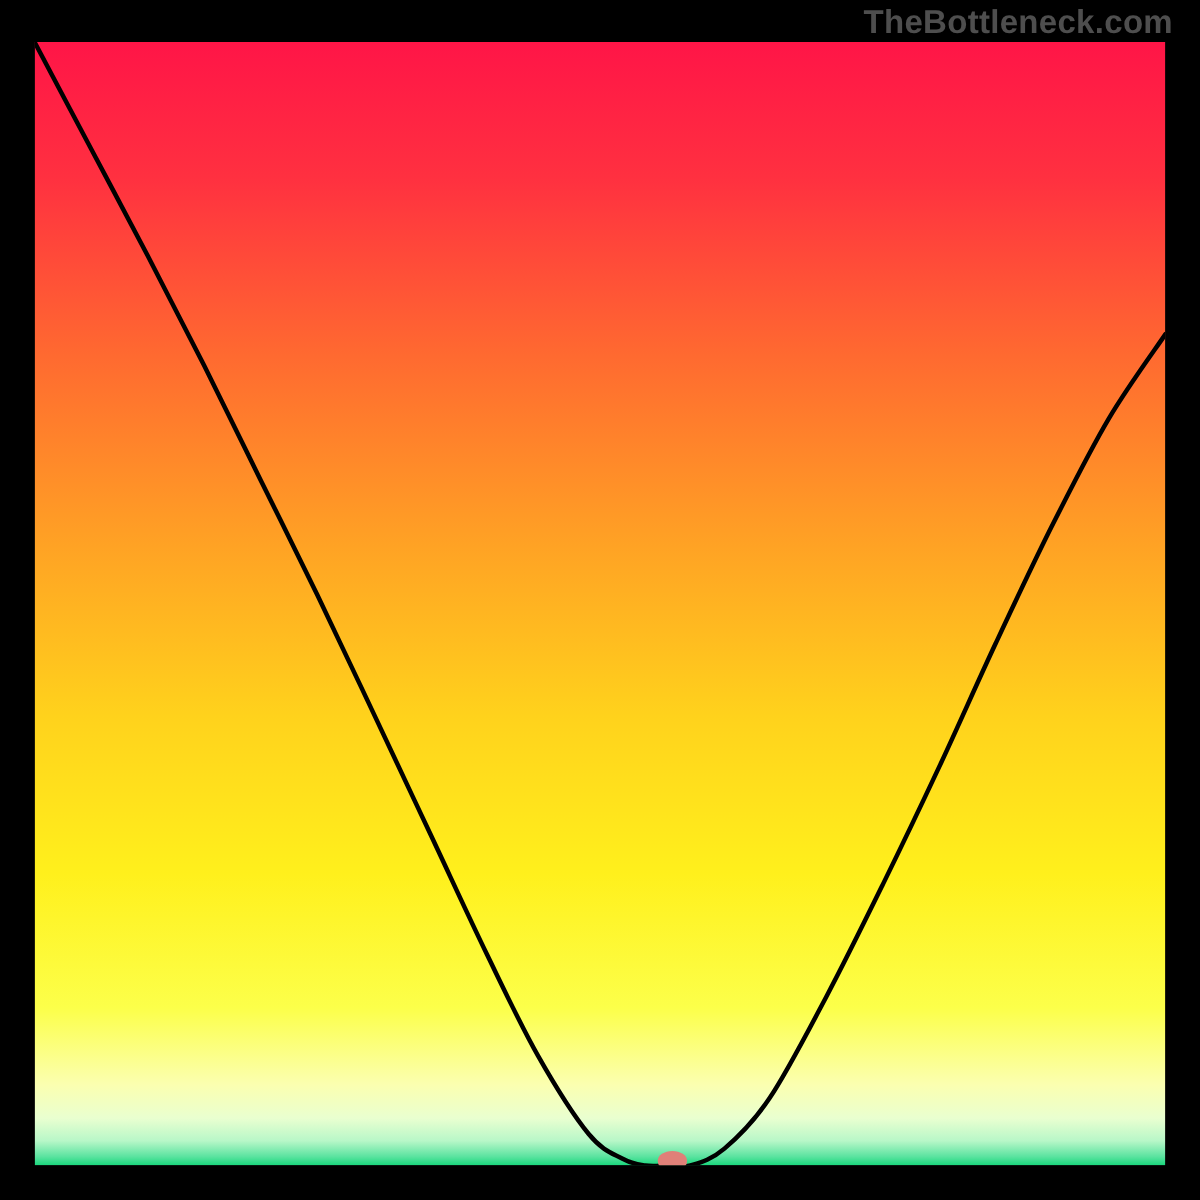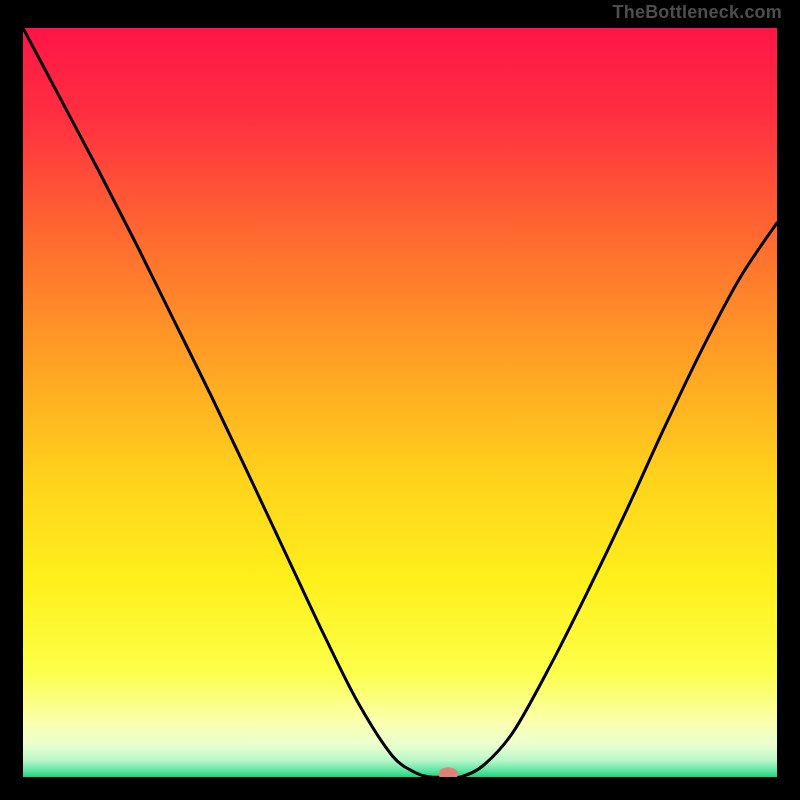--- a/index.html
+++ b/index.html
@@ -15,21 +15,21 @@
     position: relative;
     width: 800px;
     height: 800px;
     background: #000;
   }
   .watermark {
     position: absolute;
     top: 2px;
     right: 18px;
     color: #4e4e4e;
-    font-size: 18px;
+    font-size: 22px;
     font-weight: bold;
     letter-spacing: 0.2px;
     user-select: none;
   }
   .plot {
     position: absolute;
     left: 23px;
     top: 28px;
     width: 754px;
     height: 749px;

